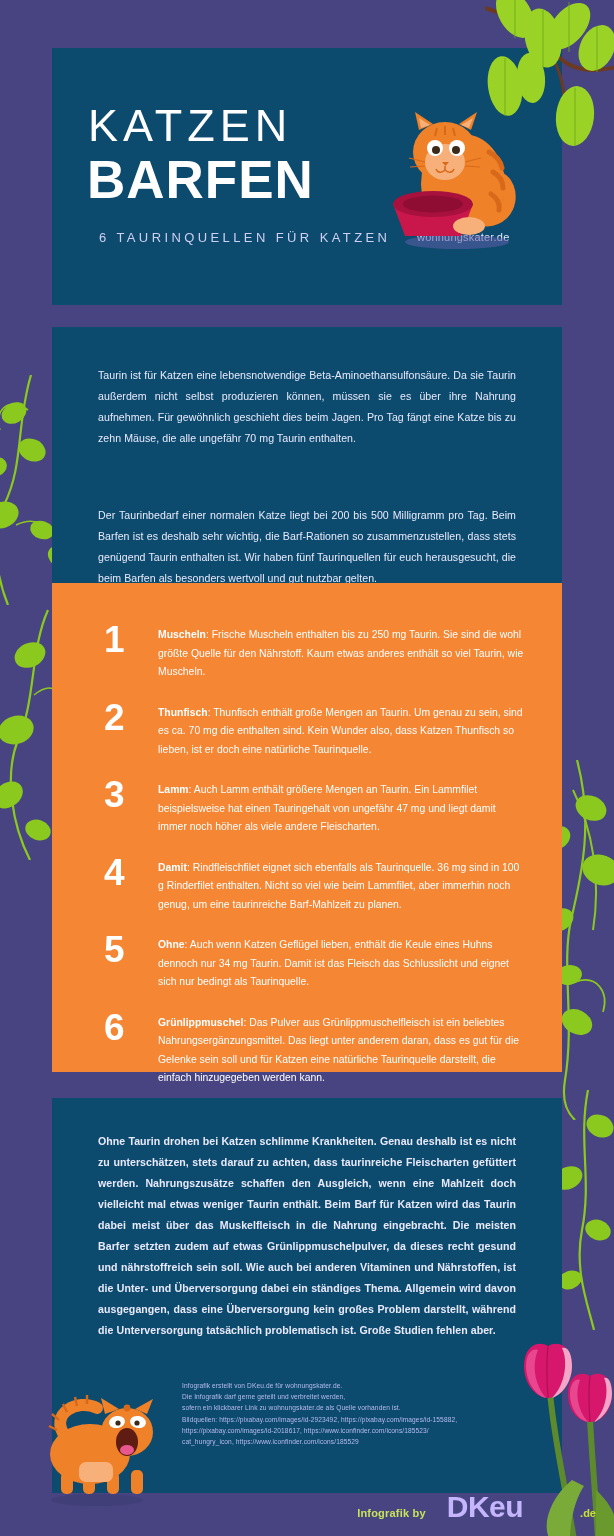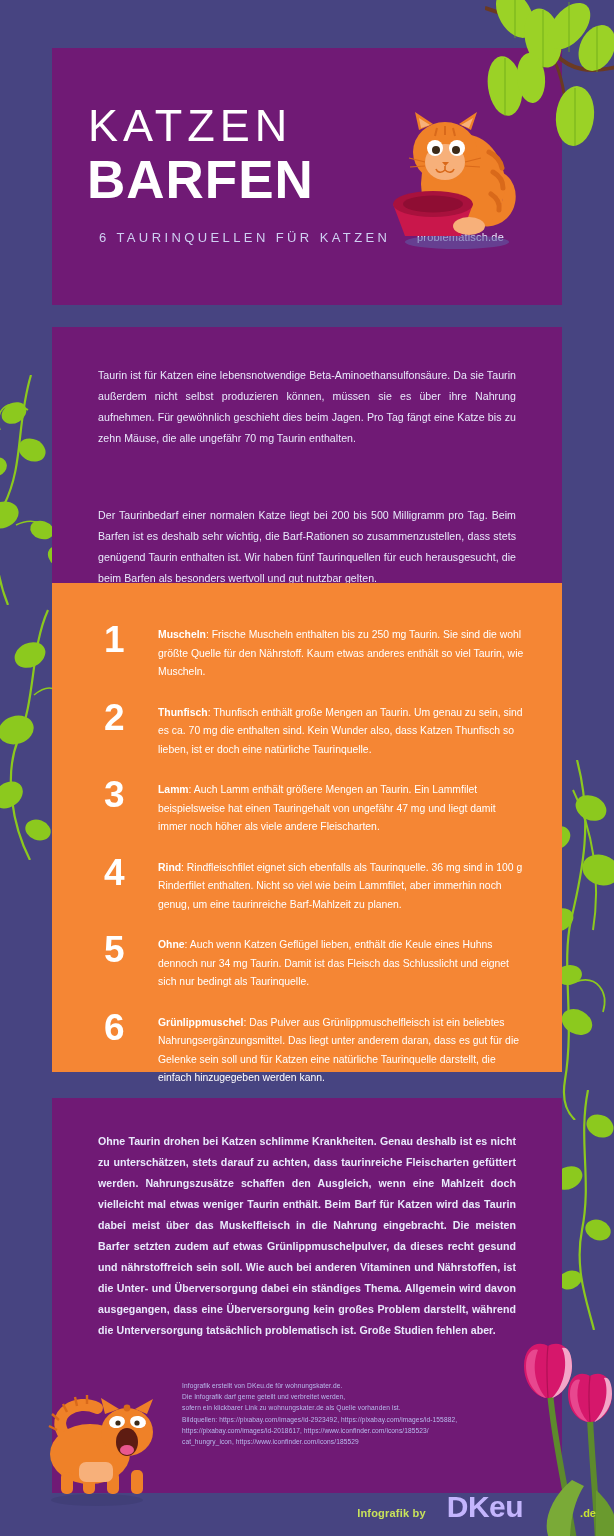--- a/index.html
+++ b/index.html
@@ -15,21 +15,21 @@
     background: #474481;
     overflow: hidden;
   }
 
   
   .deco { position: absolute; pointer-events: none; }
 
   .panel {
     position: absolute;
     left: 52px; width: 510px;
-    background: #701a75;
+    background: #0c4a6e;
     z-index: 3;
   }
   .panel.orange { background: #f58634; }
 
   
   #header-panel { top: 48px; height: 257px; }
   .header-inner { position: relative; height: 100%; }
   #title-katzen {
     position: absolute; left: 36px; top: 55px;
     font-size: 45px; letter-spacing: 5px; font-weight: 300;
@@ -151,21 +151,21 @@
     <ellipse cx="20" cy="88" rx="15" ry="11" fill="#8cc91e" transform="rotate(-25 20 88)"></ellipse>
     <ellipse cx="50" cy="140" rx="13" ry="10" fill="#8cc91e" transform="rotate(20 50 140)"></ellipse>
     <ellipse cx="22" cy="190" rx="12" ry="9" fill="#8cc91e" transform="rotate(-20 22 190)"></ellipse>
   </svg>
 
   <div class="panel" id="header-panel">
     <div class="header-inner">
       <div id="title-katzen">KATZEN</div>
       <div id="title-barfen">BARFEN</div>
       <div id="header-subtitle">6 TAURINQUELLEN FÜR KATZEN</div>
-      <div id="header-site">problematisch.de</div>
+      <div id="header-site">wohnungskater.de</div>
     </div>
   </div>
 
   <svg class="deco" id="header-cat" viewBox="0 0 135 150">
     <ellipse cx="72" cy="142" rx="52" ry="7" fill="#5f5fa8" opacity=".55"></ellipse>
 
     <path d="M102 120 C128 118 130 86 114 78" stroke="#ef8128" stroke-width="13" fill="none" stroke-linecap="round"></path>
 
     <ellipse cx="78" cy="84" rx="42" ry="50" fill="#ef8128"></ellipse>
 
@@ -231,21 +231,21 @@
         <div class="list-row">
           <div class="list-num">2</div>
           <div class="list-text"><b>Thunfisch</b><span>: Thunfisch enthält große Mengen an Taurin. Um genau zu sein, sind es ca. 70 mg die enthalten sind. Kein Wunder also, dass Katzen Thunfisch so lieben, ist er doch eine natürliche Taurinquelle.</span></div>
         </div>
         <div class="list-row">
           <div class="list-num">3</div>
           <div class="list-text"><b>Lamm</b><span>: Auch Lamm enthält größere Mengen an Taurin. Ein Lammfilet beispielsweise hat einen Tauringehalt von ungefähr 47 mg und liegt damit immer noch höher als viele andere Fleischarten.</span></div>
         </div>
         <div class="list-row">
           <div class="list-num">4</div>
-          <div class="list-text"><b>Rind</b><span>: Rindfleischfilet eignet sich ebenfalls als Taurinquelle. 36 mg sind in 100 g Rinderfilet enthalten. Nicht so viel wie beim Lammfilet, aber immerhin noch genug, um eine taurinreiche Barf-Mahlzeit zu planen.</span></div>
+          <div class="list-text"><b>Damit</b><span>: Rindfleischfilet eignet sich ebenfalls als Taurinquelle. 36 mg sind in 100 g Rinderfilet enthalten. Nicht so viel wie beim Lammfilet, aber immerhin noch genug, um eine taurinreiche Barf-Mahlzeit zu planen.</span></div>
         </div>
         <div class="list-row">
           <div class="list-num">5</div>
           <div class="list-text"><b>Ohne</b><span>: Auch wenn Katzen Geflügel lieben, enthält die Keule eines Huhns dennoch nur 34 mg Taurin. Damit ist das Fleisch das Schlusslicht und eignet sich nur bedingt als Taurinquelle.</span></div>
         </div>
         <div class="list-row">
           <div class="list-num">6</div>
           <div class="list-text"><b>Grünlippmuschel</b><span>: Das Pulver aus Grünlippmuschelfleisch ist ein beliebtes Nahrungsergänzungsmittel. Das liegt unter anderem daran, dass es gut für die Gelenke sein soll und für Katzen eine natürliche Taurinquelle darstellt, die einfach hinzugegeben werden kann.</span></div>
         </div>
       </div>

